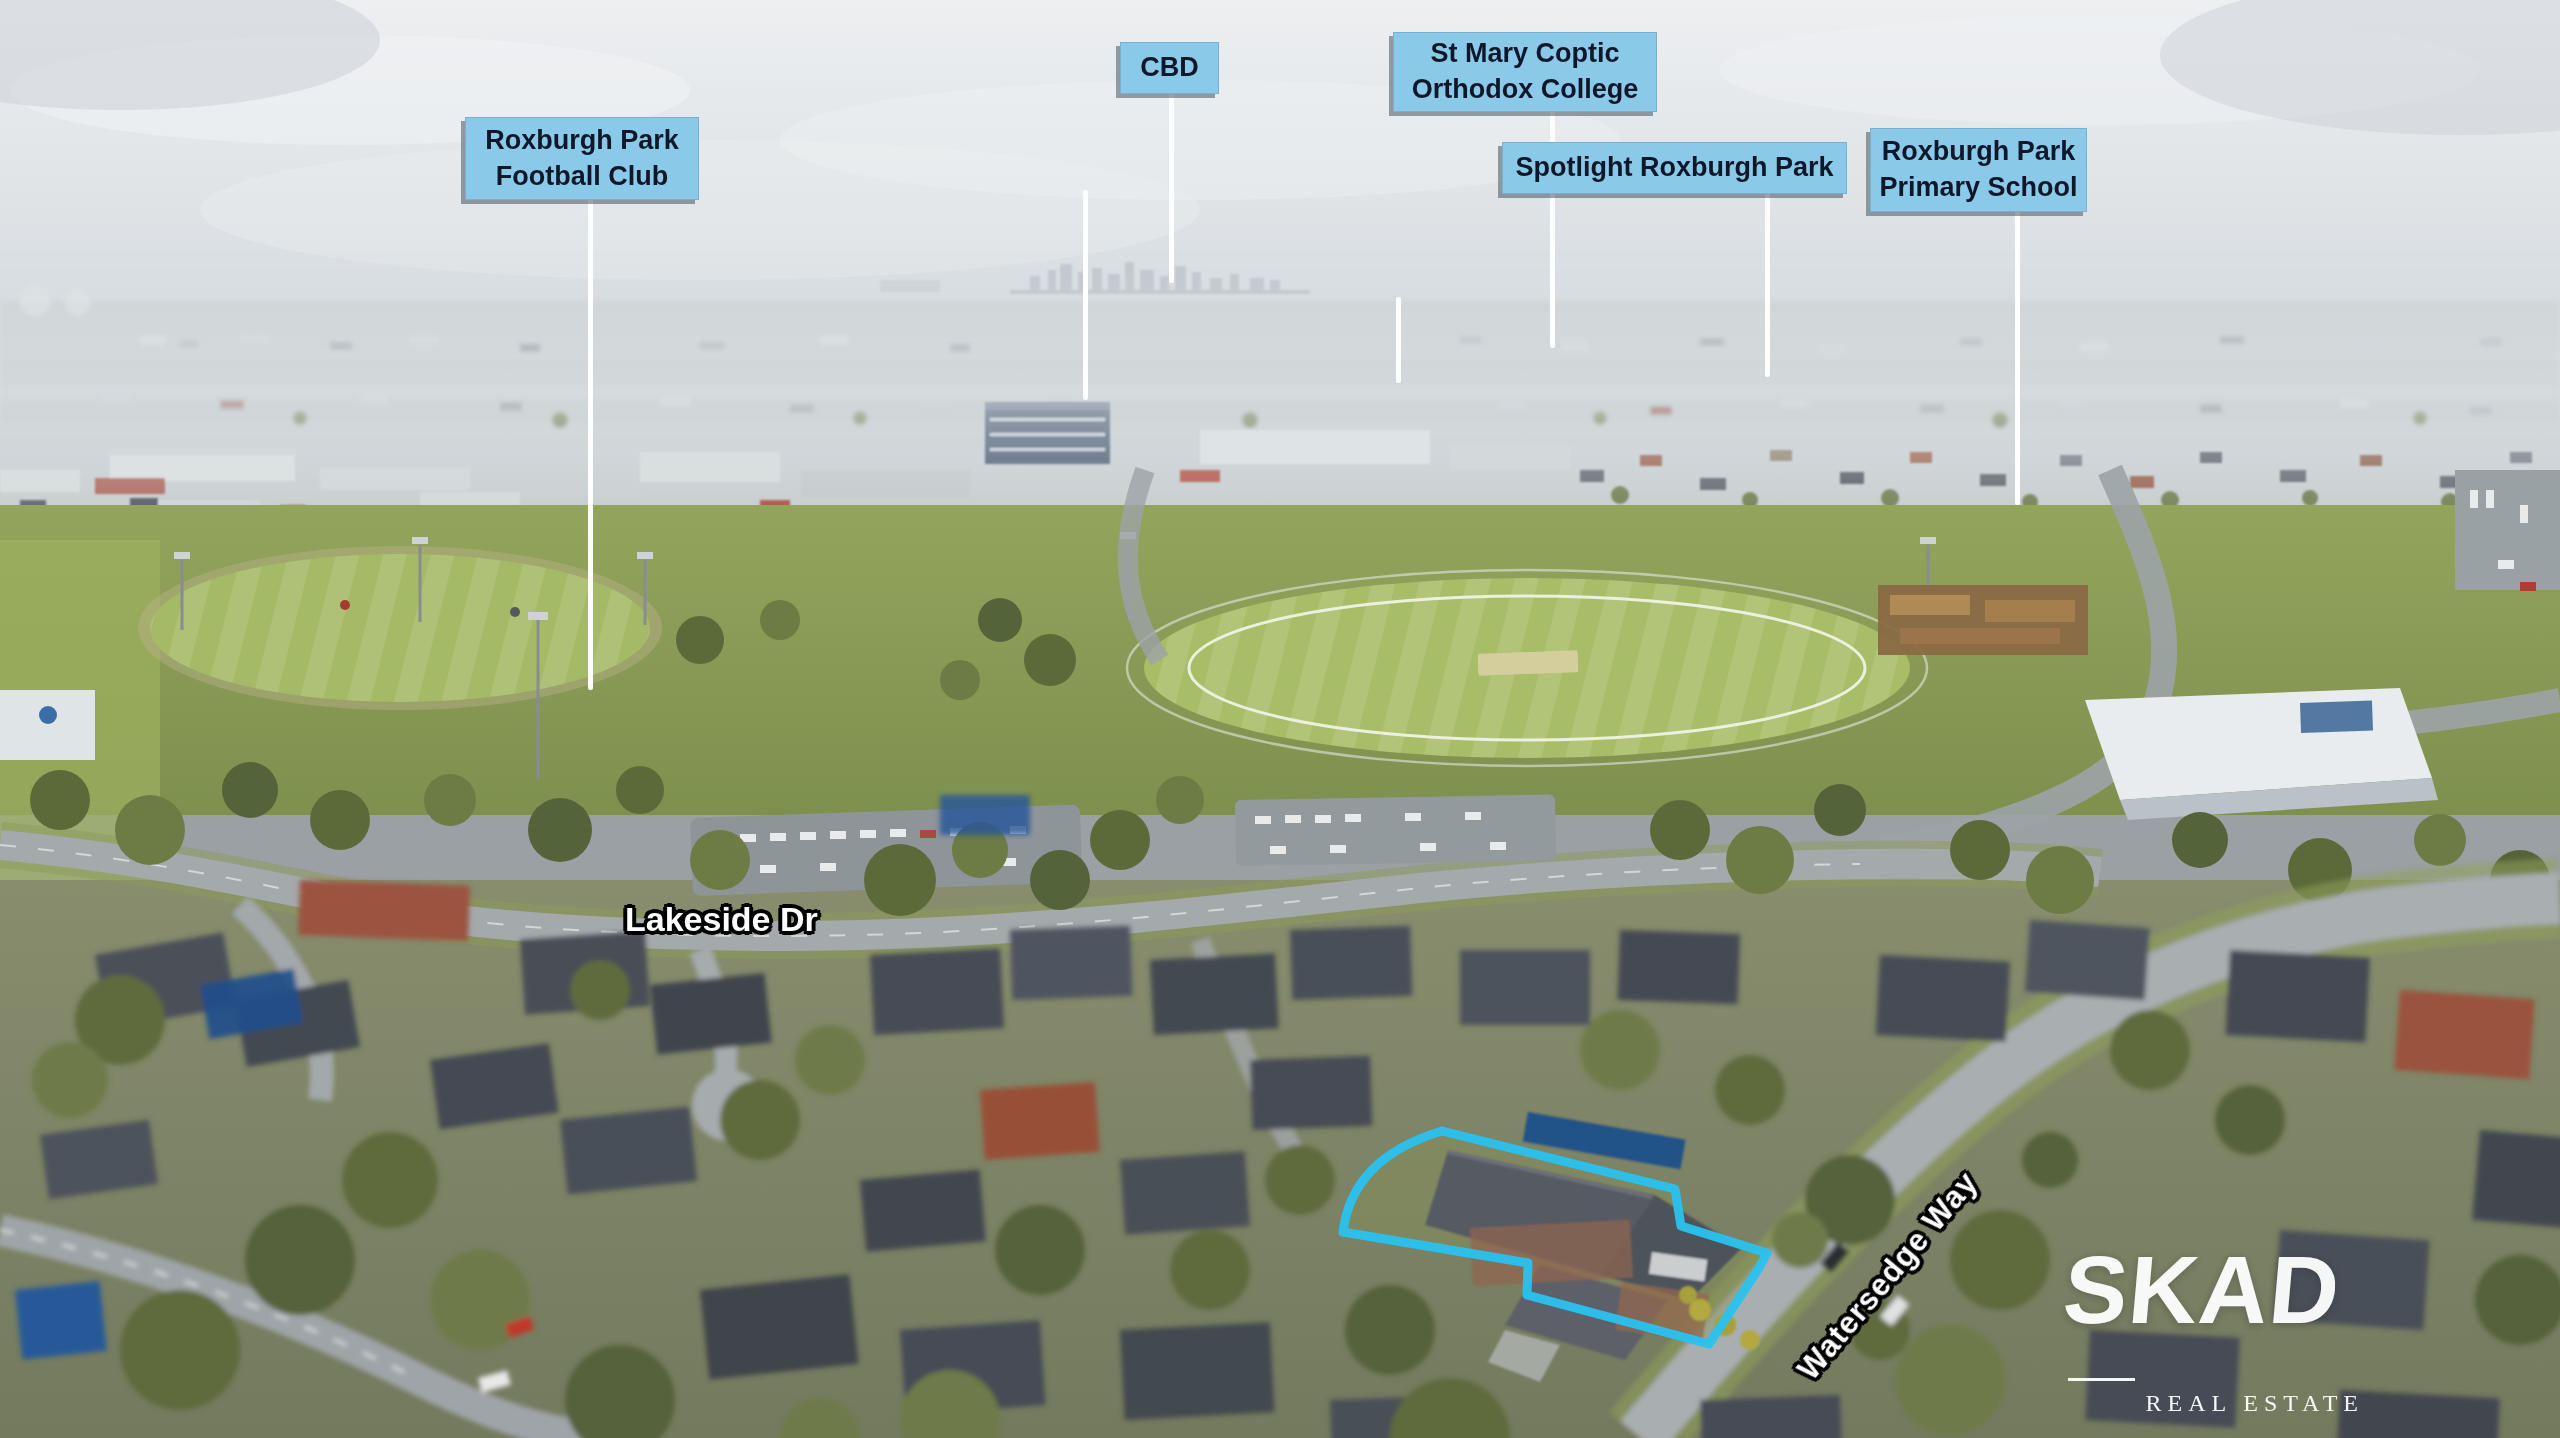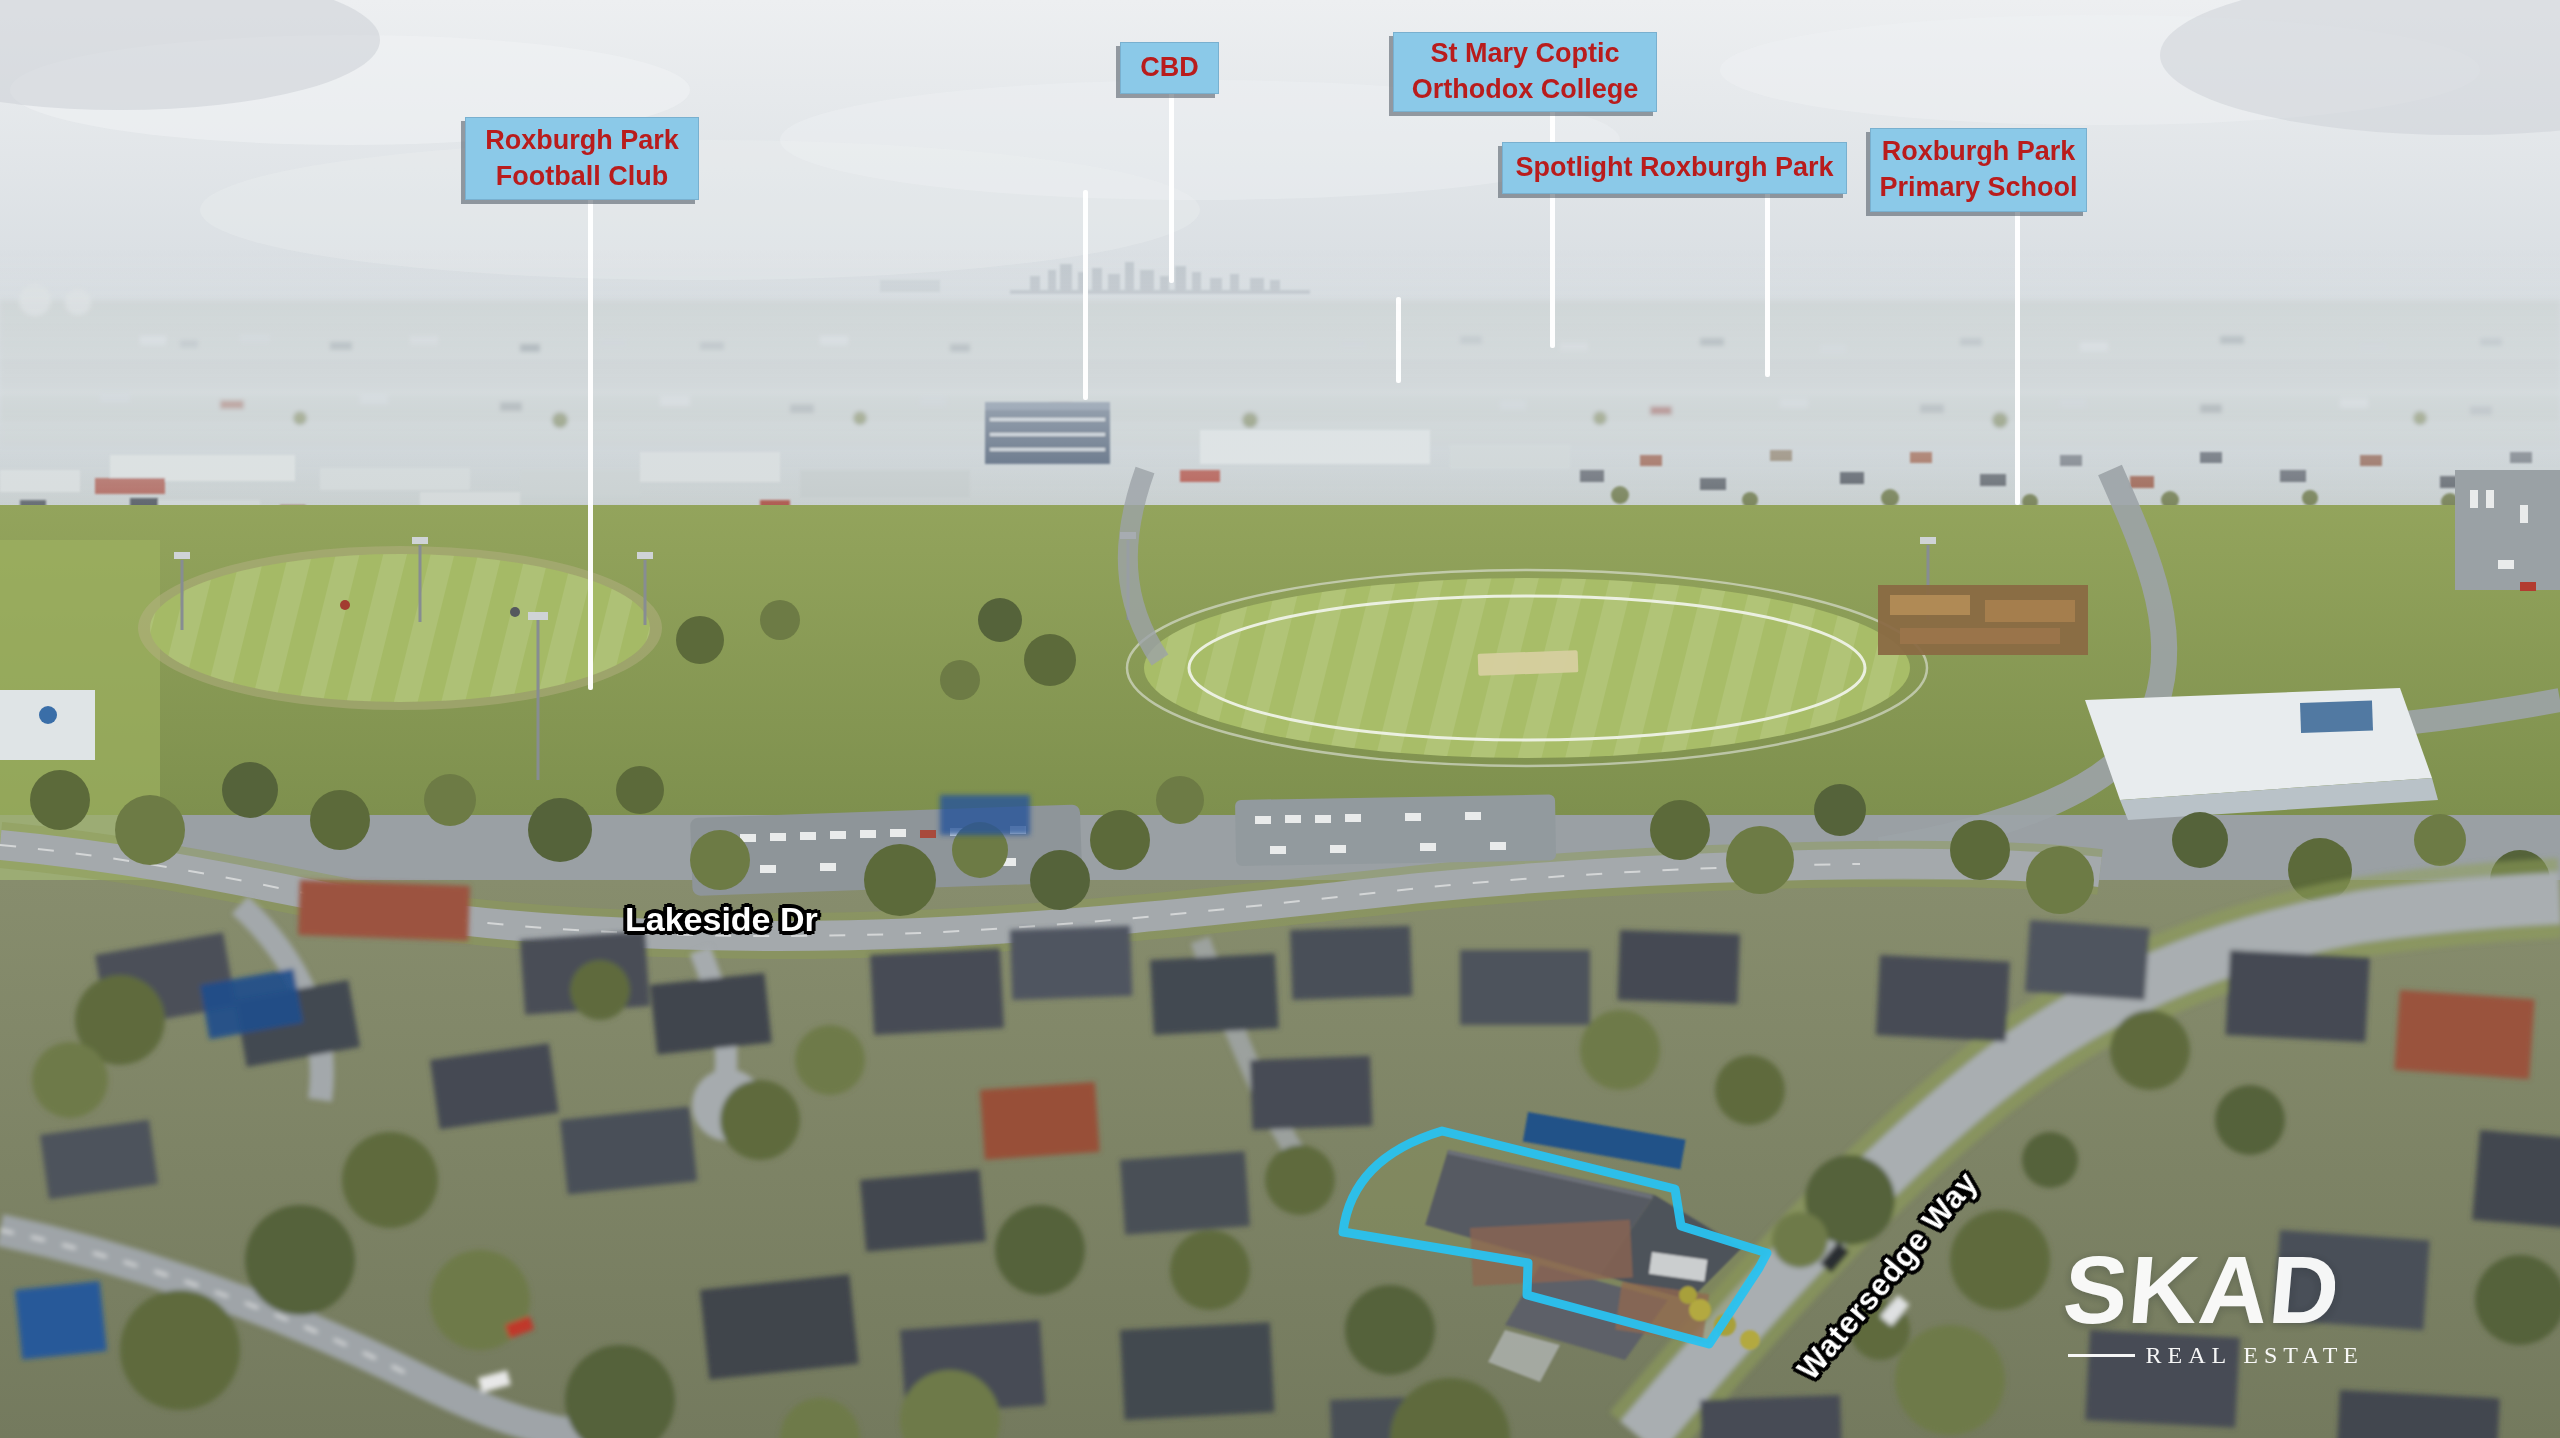--- a/index.html
+++ b/index.html
@@ -12,21 +12,21 @@
   .l1{left:588px;top:198px;height:492px;}
   .l2{left:1169px;top:92px;height:191px;}
   .l3{left:1083px;top:190px;height:210px;}
   .l4{left:1550px;top:110px;height:238px;}
   .l5{left:1396px;top:297px;height:86px;}
   .l6{left:1765px;top:192px;height:185px;}
   .l7{left:2015px;top:210px;height:295px;}
 
   
   .callout{position:absolute;display:flex;align-items:center;justify-content:center;
-           text-align:center;background:#8bc9e8;color:#b91c1c;font-weight:bold;
+           text-align:center;background:#8bc9e8;color:#0f172a;font-weight:bold;
            font-size:27px;line-height:1.32;white-space:pre;
            border:1px solid rgba(90,130,160,.35);
            box-shadow:-4px 4px 0 rgba(73,84,94,.55);}
   .c1{left:465px;top:117px;width:232px;height:81px;}
   .c2{left:1120px;top:42px;width:97px;height:50px;}
   .c3{left:944px;top:140px;width:319px;height:50px;}
   .c4{left:1393px;top:32px;width:262px;height:78px;}
   .c5{left:1275px;top:212px;width:260px;height:85px;}
   .c6{left:1502px;top:142px;width:343px;height:50px;}
   .c7{left:1870px;top:128px;width:215px;height:82px;}
@@ -39,21 +39,21 @@
   .s2{left:1738px;top:1258px;width:300px;font-size:31px;letter-spacing:1px;
       transform:rotate(-50deg);transform-origin:center center;text-align:center;}
 
   
   .logo{position:absolute;left:2064px;top:1242px;width:300px;color:#fff;opacity:.95;}
   .logo-skad{font-size:96px;font-weight:bold;letter-spacing:1px;line-height:1.0;
              transform:skewX(-5deg);text-shadow:0 2px 8px rgba(40,45,50,.3);}
   .logo-row{display:flex;align-items:center;gap:10px;margin-top:4px;margin-left:4px;}
   .logo-line{width:72px;height:3px;background:#ffffff;}
   .logo-tagline{font-family:"Liberation Serif",serif;font-size:24px;letter-spacing:6px;
-                white-space:pre;}
+                white-space:pre;margin-top:48px;}
 </style>
 </head>
 <body>
 
 <div class="stage">
 
 <svg width="2560" height="1438" viewBox="0 0 2560 1438">
   <defs>
     <linearGradient id="skyG" x1="0" y1="0" x2="0" y2="1">
       <stop offset="0" stop-color="#edeff1"></stop>

